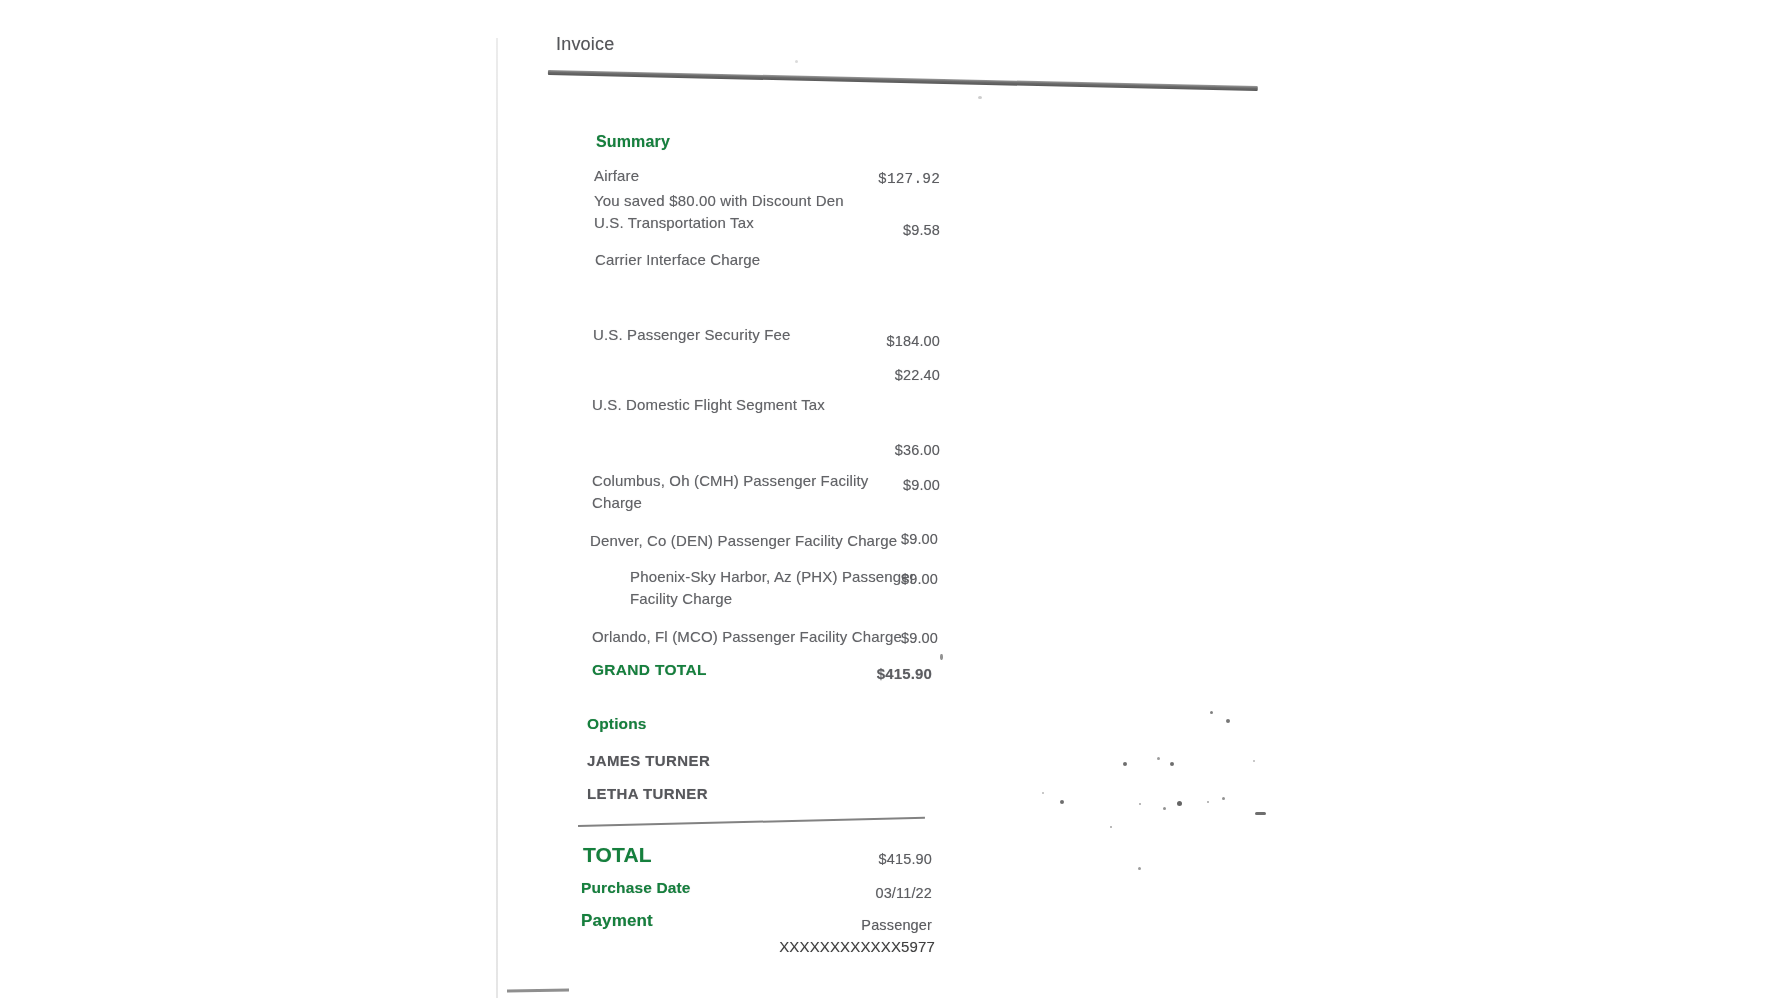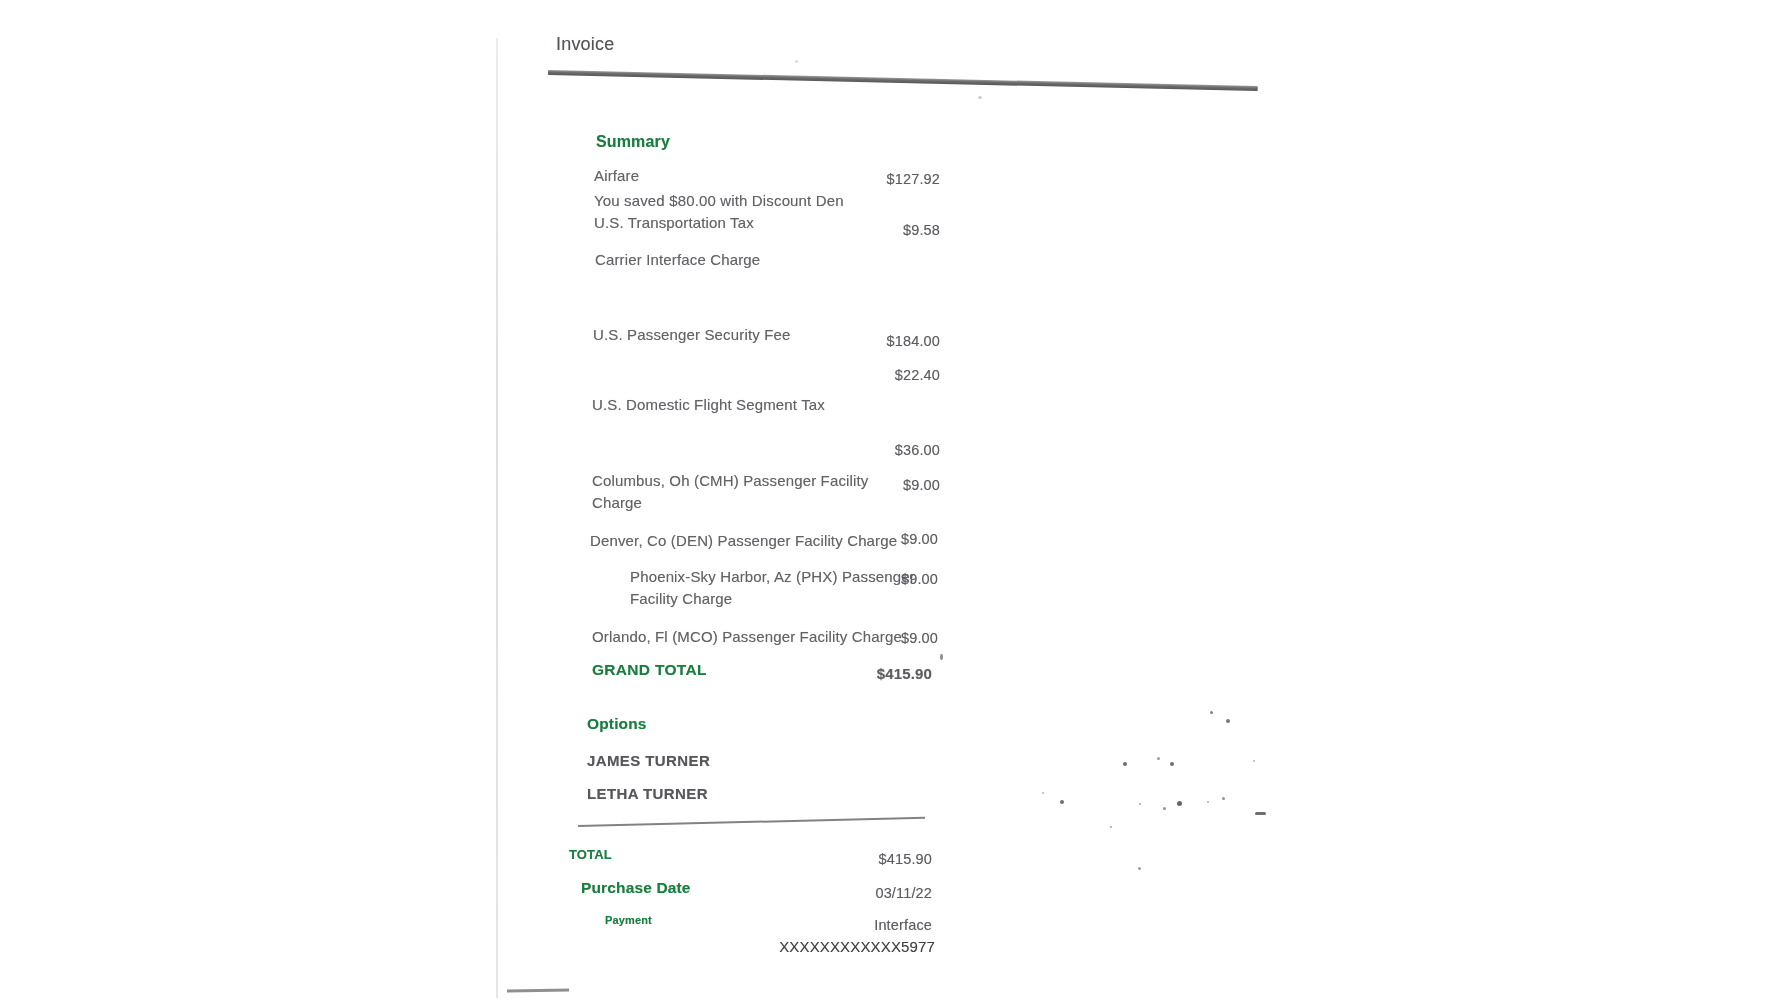--- a/index.html
+++ b/index.html
@@ -44,21 +44,21 @@
 
   <div class="txt title" style="left:556px;top:34px;">Invoice</div>
   <div class="rule-thick"></div>
   <div class="speck" style="left:795px;top:60px;width:3px;height:3px;opacity:.2;"></div>
   <div class="speck" style="left:978px;top:96px;width:4px;height:3px;opacity:.28;"></div>
 
   <div class="txt bold" style="left:596px;top:131px;font-size:16px;">Summary</div>
 
   <div>
     <div class="txt" style="left:594px;top:165px;">Airfare</div>
-    <div class="txt amt" style="left:820px;top:169px;">$127.92</div>
+    <div class="txt amt" style="left:820px;top:169px;font-family:Liberation Mono, monospace;">$127.92</div>
     <div class="txt" style="left:594px;top:190px;">You saved $80.00 with Discount Den</div>
   </div>
 
   <div>
     <div class="txt" style="left:594px;top:212px;">U.S. Transportation Tax</div>
     <div class="txt amt" style="left:820px;top:220px;">$9.58</div>
   </div>
 
   <div>
     <div class="txt" style="left:595px;top:249px;">Carrier Interface Charge</div>
@@ -100,28 +100,28 @@
     <div class="txt amt bold" style="left:812px;top:663px;font-size:15px;">$415.90</div>
   </div>
   <div class="speck" style="left:940px;top:654px;width:3px;height:6px;opacity:.6;border-radius:40%;"></div>
 
   <div class="txt bold" style="left:587px;top:713px;font-size:15.5px;">Options</div>
   <div class="txt bold" style="left:587px;top:750px;letter-spacing:.4px;color:#56575b;">JAMES TURNER</div>
   <div class="txt bold" style="left:587px;top:783px;letter-spacing:.4px;color:#56575b;">LETHA TURNER</div>
 
   <div class="rule-thin"></div>
 
-  <div class="txt bold" style="left:569px;top:844px;font-size:13px;">TOTAL</div>
+  <div class="txt bold" style="left:583px;top:844px;font-size:21px;">TOTAL</div>
   <div class="txt amt" style="left:812px;top:849px;">$415.90</div>
 
   <div class="txt bold" style="left:581px;top:877px;font-size:15.5px;">Purchase Date</div>
   <div class="txt amt" style="left:812px;top:883px;">03/11/22</div>
 
-  <div class="txt bold" style="left:581px;top:910px;font-size:11px;margin-left:24px;">Payment</div>
-  <div class="txt amt" style="left:812px;top:915px;">Interface</div>
+  <div class="txt bold" style="left:581px;top:910px;font-size:17px;">Payment</div>
+  <div class="txt amt" style="left:812px;top:915px;">Passenger</div>
 
   <div class="txt" style="left:735px;top:936px;width:200px;text-align:right;font-size:15px;color:#404040;">XXXXXXXXXXXX5977</div>
 
   <div class="stub-line"></div>
 
   <div class="speck" style="left:1210px;top:711px;width:3px;height:3px;opacity:.7;"></div>
   <div class="speck" style="left:1226px;top:719px;width:4px;height:4px;opacity:.75;"></div>
   <div class="speck" style="left:1123px;top:762px;width:4px;height:4px;opacity:.8;"></div>
   <div class="speck" style="left:1157px;top:757px;width:3px;height:3px;opacity:.55;"></div>
   <div class="speck" style="left:1170px;top:762px;width:4px;height:4px;opacity:.8;"></div>

